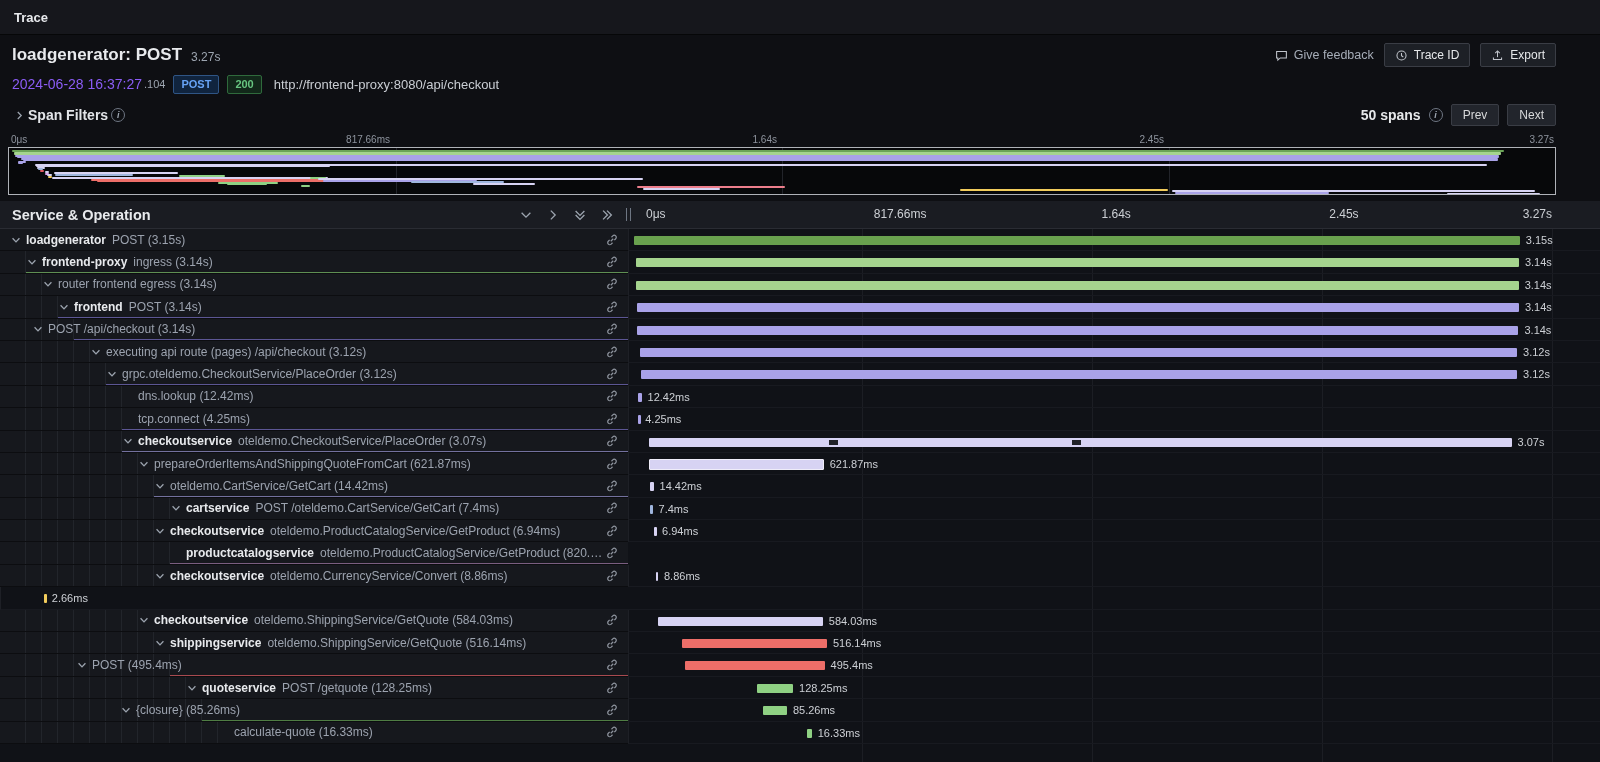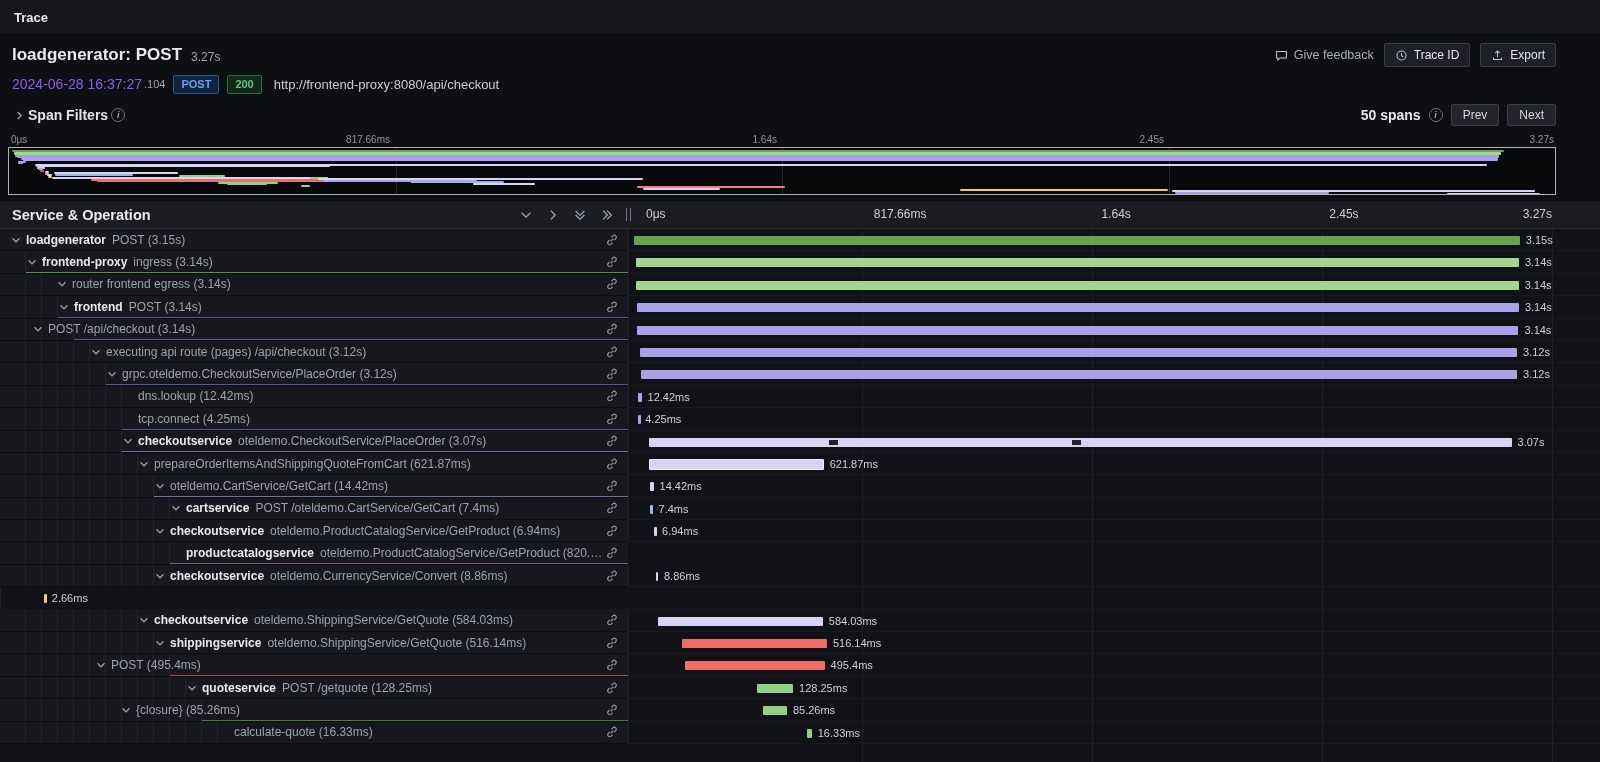--- a/index.html
+++ b/index.html
@@ -280,21 +280,21 @@
     </div>
     <div class="row-right">
       <div class="plot">
         <div class="bar" style="left:0.3%;width:96.1%;background:#A5D48E"></div>
 
         <span class="bar-label" style="left:96.39999999999999%">3.14s</span>
       </div>
     </div>
   </div>
       <div class="span-row">
-    <div class="row-left" style="padding-left:56px">
+    <div class="row-left" style="padding-left:42px">
       <div class="guides" style="width:32px"></div>
       <svg class="chev" viewBox="0 0 14 14" fill="none" stroke="currentColor" stroke-width="1.5">
             <path d="M3 5l4 4.2L11 5"></path>
           </svg>
 
       <span class="op">router frontend egress (3.14s)</span>
       <svg class="linkico" viewBox="0 0 16 16" fill="none" stroke="currentColor" stroke-width="1.4">
             <path d="M6.6 9.4l2.8-2.8"></path>
             <path d="M7.4 4.8l1.5-1.5a2.33 2.33 0 013.3 3.3l-1.5 1.5"></path>
             <path d="M8.6 11.2l-1.5 1.5a2.33 2.33 0 01-3.3-3.3l1.5-1.5"></path>
@@ -645,21 +645,21 @@
     </div>
     <div class="row-right">
       <div class="plot">
         <div class="bar" style="left:5.3%;width:15.8%;background:#ED6E68"></div>
 
         <span class="bar-label" style="left:21.1%">516.14ms</span>
       </div>
     </div>
   </div>
       <div class="span-row">
-    <div class="row-left" style="padding-left:95px">
+    <div class="row-left" style="padding-left:76px">
       <div class="guides" style="width:160px"></div>
       <svg class="chev" viewBox="0 0 14 14" fill="none" stroke="currentColor" stroke-width="1.5">
             <path d="M3 5l4 4.2L11 5"></path>
           </svg>
 
       <span class="op">POST (495.4ms)</span>
       <svg class="linkico" viewBox="0 0 16 16" fill="none" stroke="currentColor" stroke-width="1.4">
             <path d="M6.6 9.4l2.8-2.8"></path>
             <path d="M7.4 4.8l1.5-1.5a2.33 2.33 0 013.3 3.3l-1.5 1.5"></path>
             <path d="M8.6 11.2l-1.5 1.5a2.33 2.33 0 01-3.3-3.3l1.5-1.5"></path>

